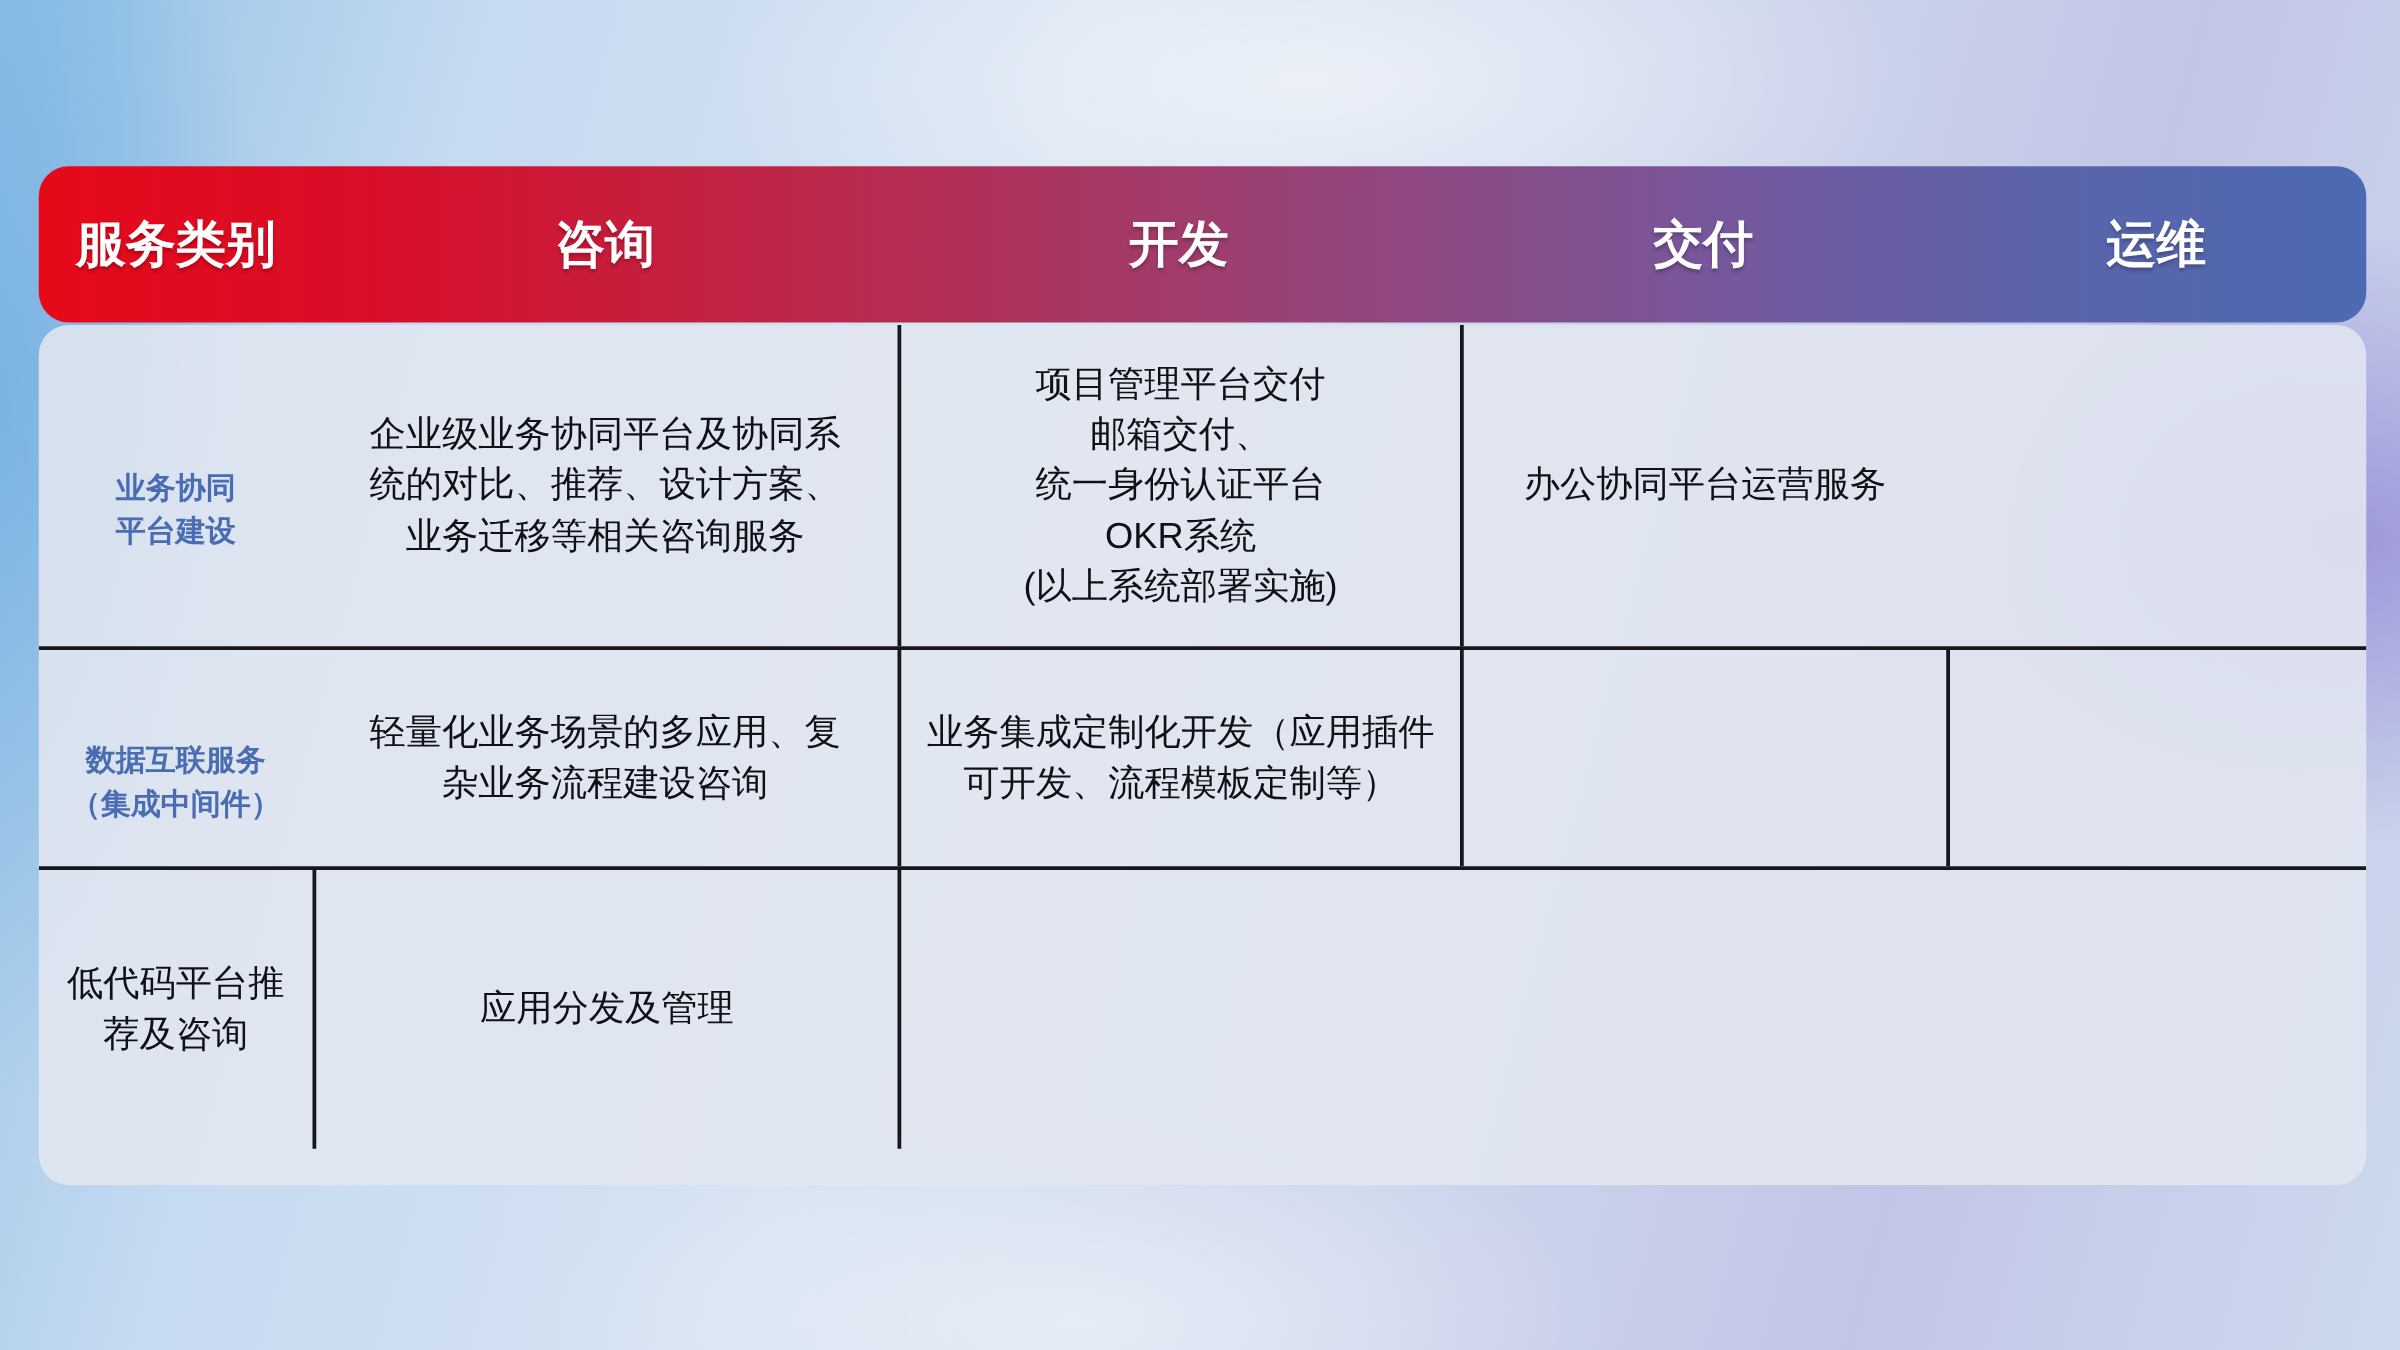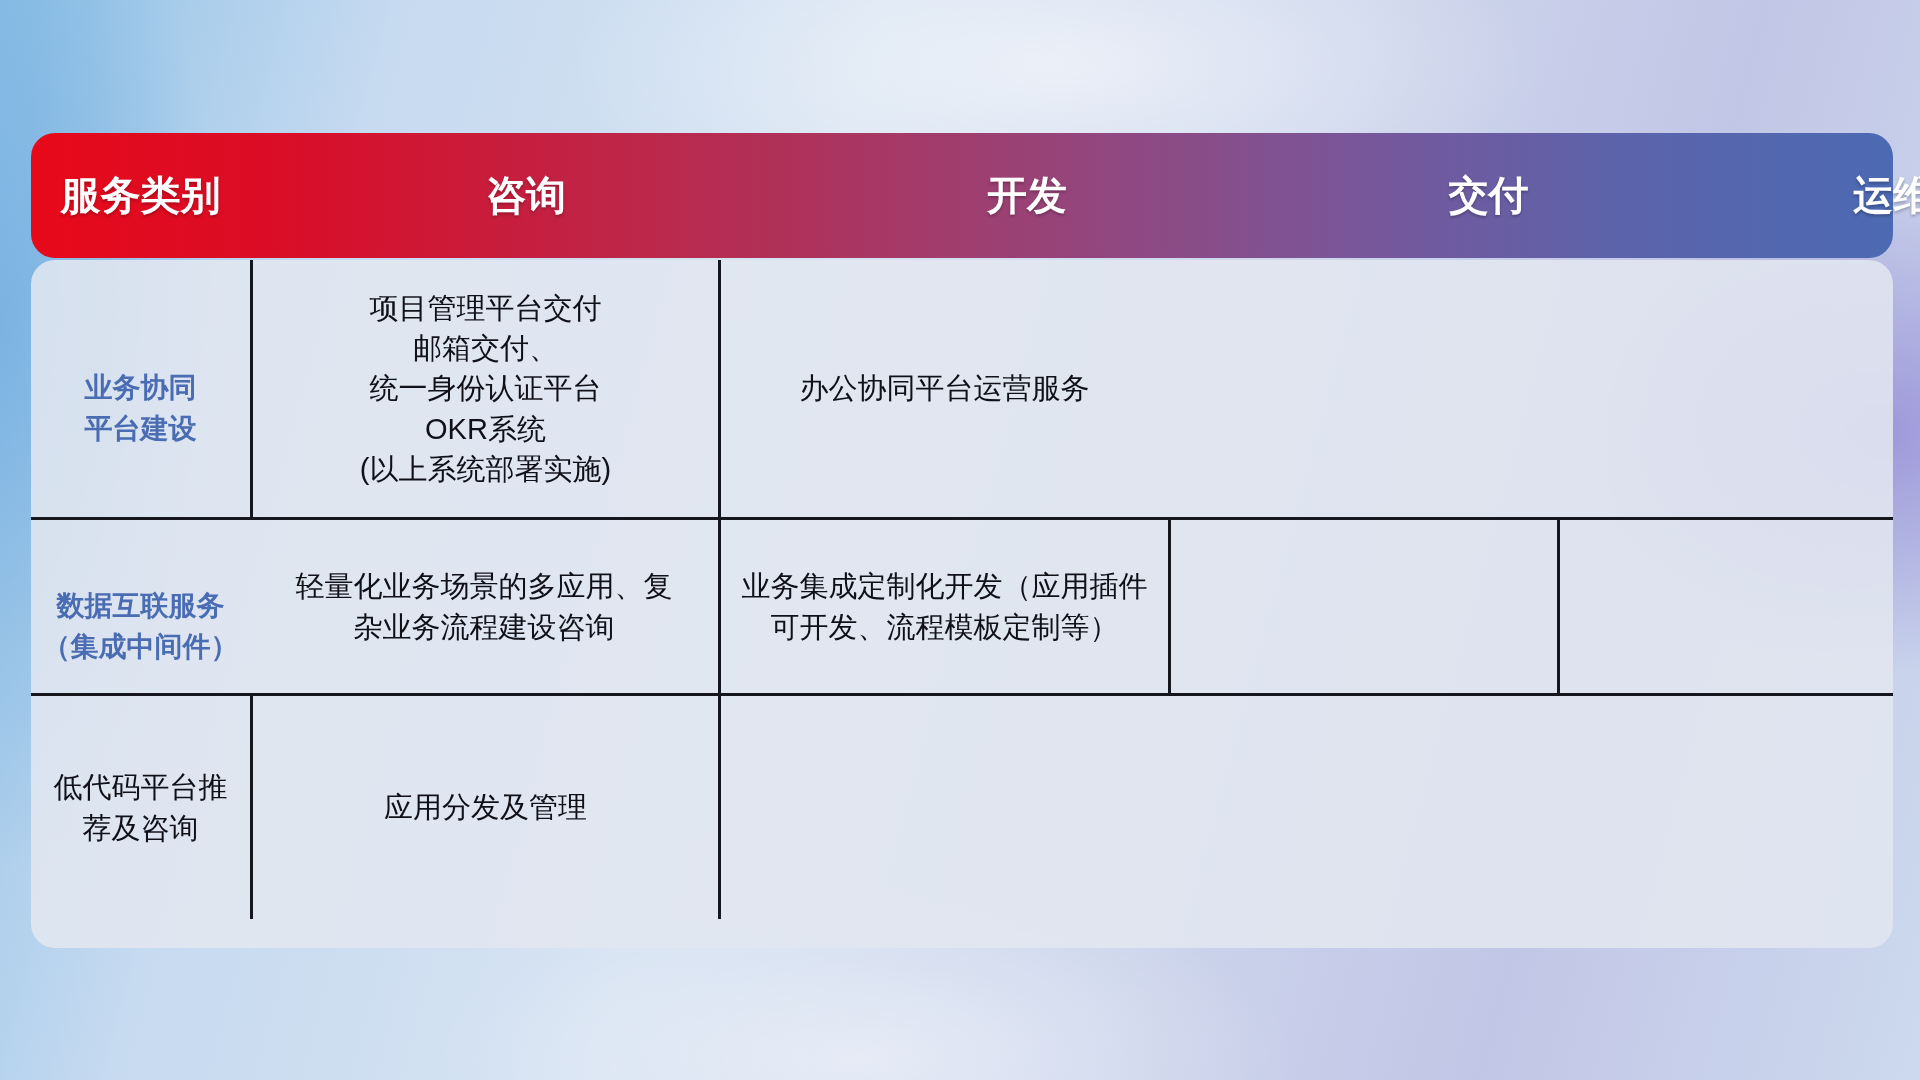--- a/index.html
+++ b/index.html
@@ -23,21 +23,20 @@
     border-radius: 24px;
     display: grid;
     grid-template-columns: 219px 468px 450px 389px 336px;
     align-items: center;
     color: #ffffff;
     font-size: 40px;
     font-weight: bold;
     text-align: center;
     background: linear-gradient(90deg, #e7091a 0%, #d90e28 14%, #b92a4e 35%, #95457b 56%, #75589d 73%, #5b64ab 86%, #4c6ab3 100%);
     text-shadow: 0 2px 3px rgba(0,0,0,0.25);
-    gap: 42px;
   }
   .panel-body {
     position: absolute;
     left: 31px; top: 260px;
     width: 1862px; height: 688px;
     border-radius: 24px;
     overflow: hidden;
     background: rgba(226,231,240,0.87);
   }
   .trow {
@@ -57,21 +56,21 @@
     box-sizing: border-box;
     padding: 8px 14px;
     color: #101018;
     font-size: 29px;
     line-height: 1.38;
   }
   .cell.divided { border-left: 3px solid #16161e; }
   .cell.category {
     color: #4a6cb3;
     font-weight: bold;
-    font-size: 28px;
+    font-size: 24px;
     line-height: 1.45;
     padding: 12px 4px;
     margin-top: 40px;
   }
   .cell.ops { padding: 8px 10px; }
 </style>
 </head>
 <body>
 
 <div class="stage">
@@ -82,20 +81,23 @@
     <div>开发</div>
     <div>交付</div>
     <div>运维</div>
   </div>
 
   <div class="panel-body">
 
     <div class="trow r0">
       <div class="cell category">业务协同
 平台建设</div>
+      <div class="cell">企业级业务协同平台及协同系
+统的对比、推荐、设计方案、
+业务迁移等相关咨询服务</div>
       <div class="cell divided">项目管理平台交付
 邮箱交付、
 统一身份认证平台
 OKR系统
 (以上系统部署实施)</div>
       <div class="cell divided ops">办公协同平台运营服务</div>
     </div>
 
     <div class="trow r1">
       <div class="cell category">数据互联服务

